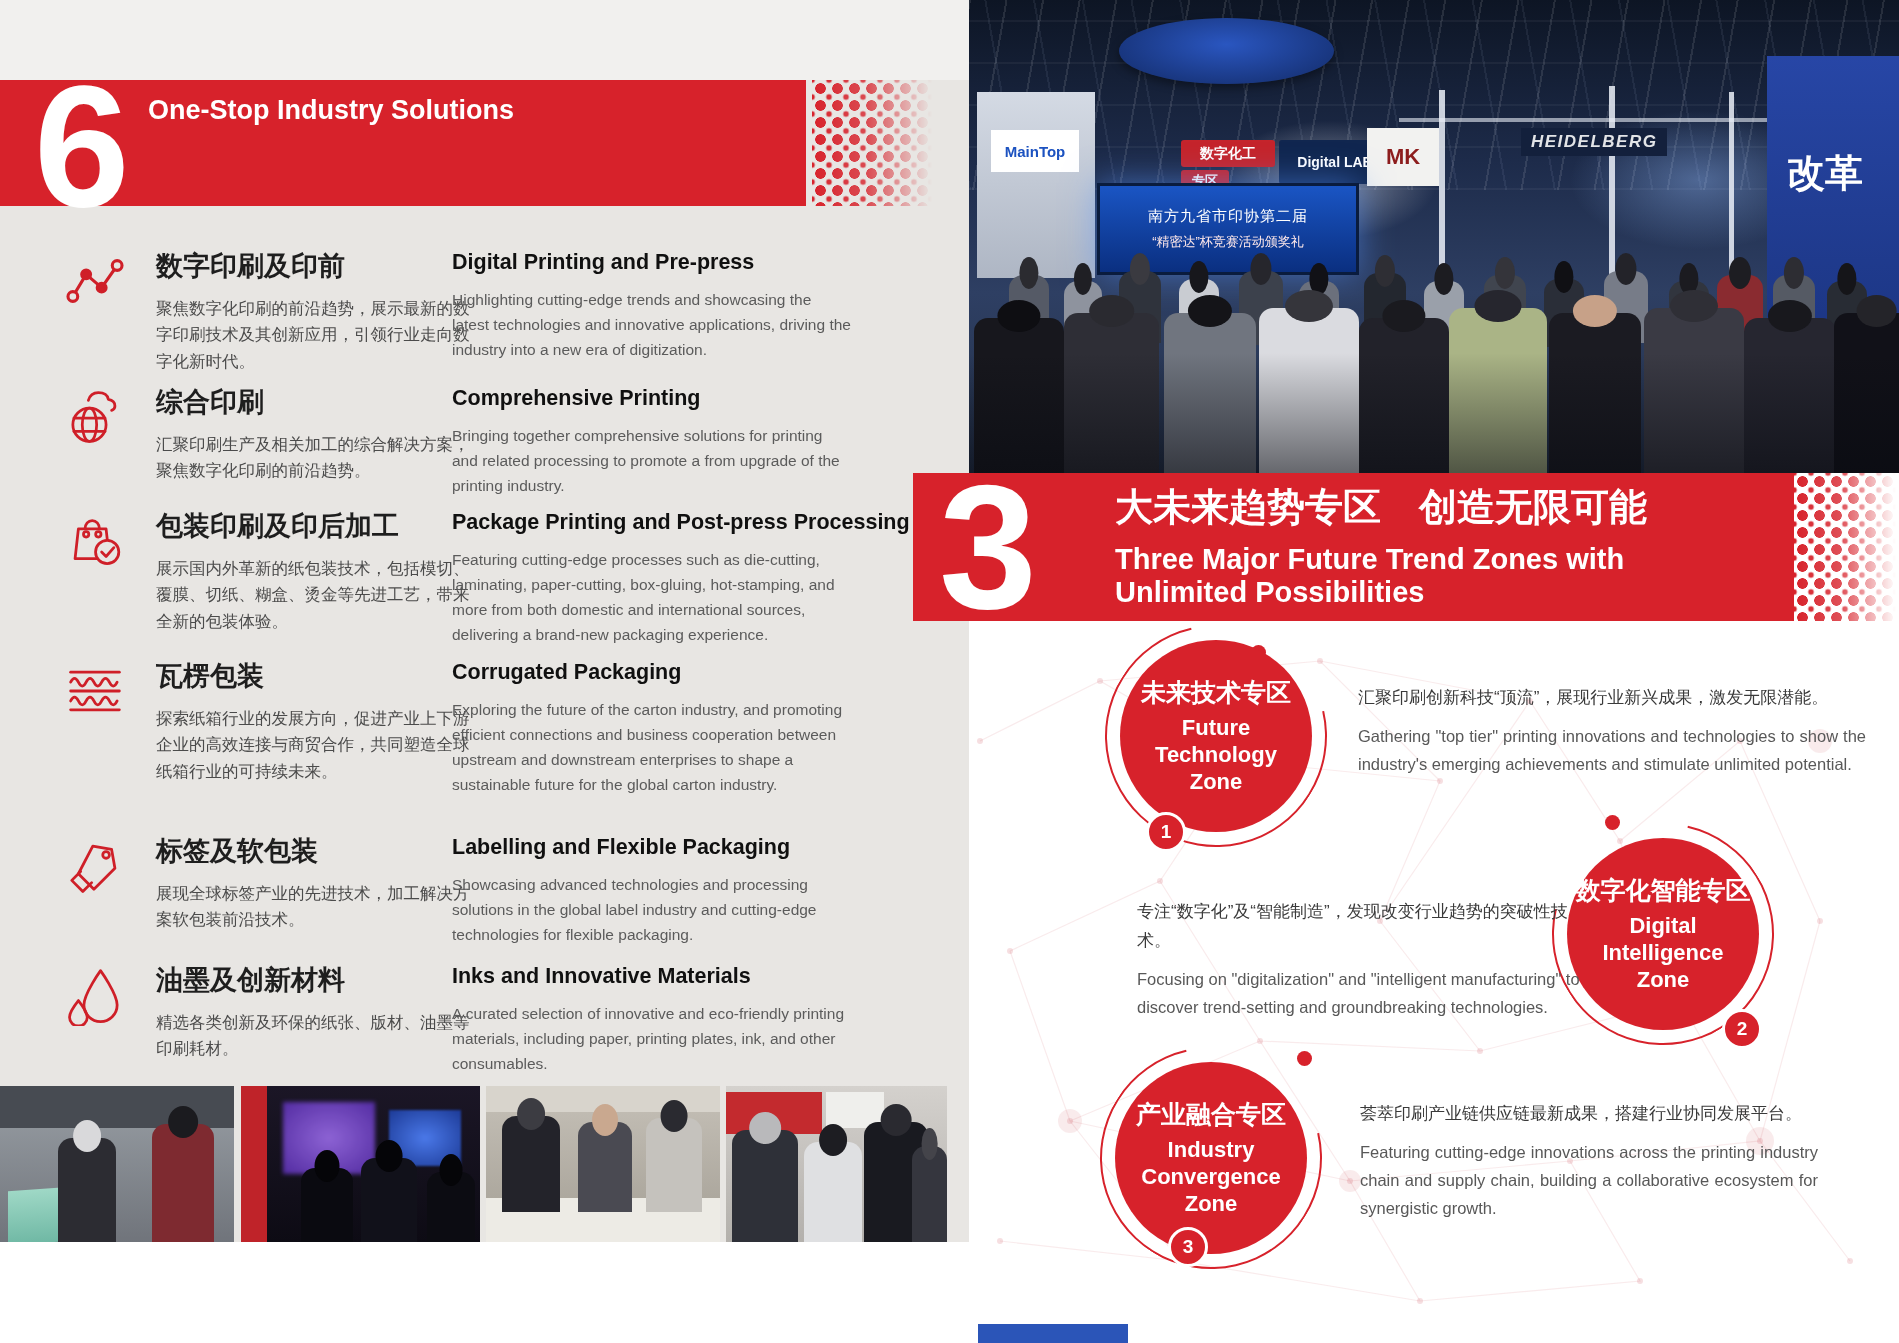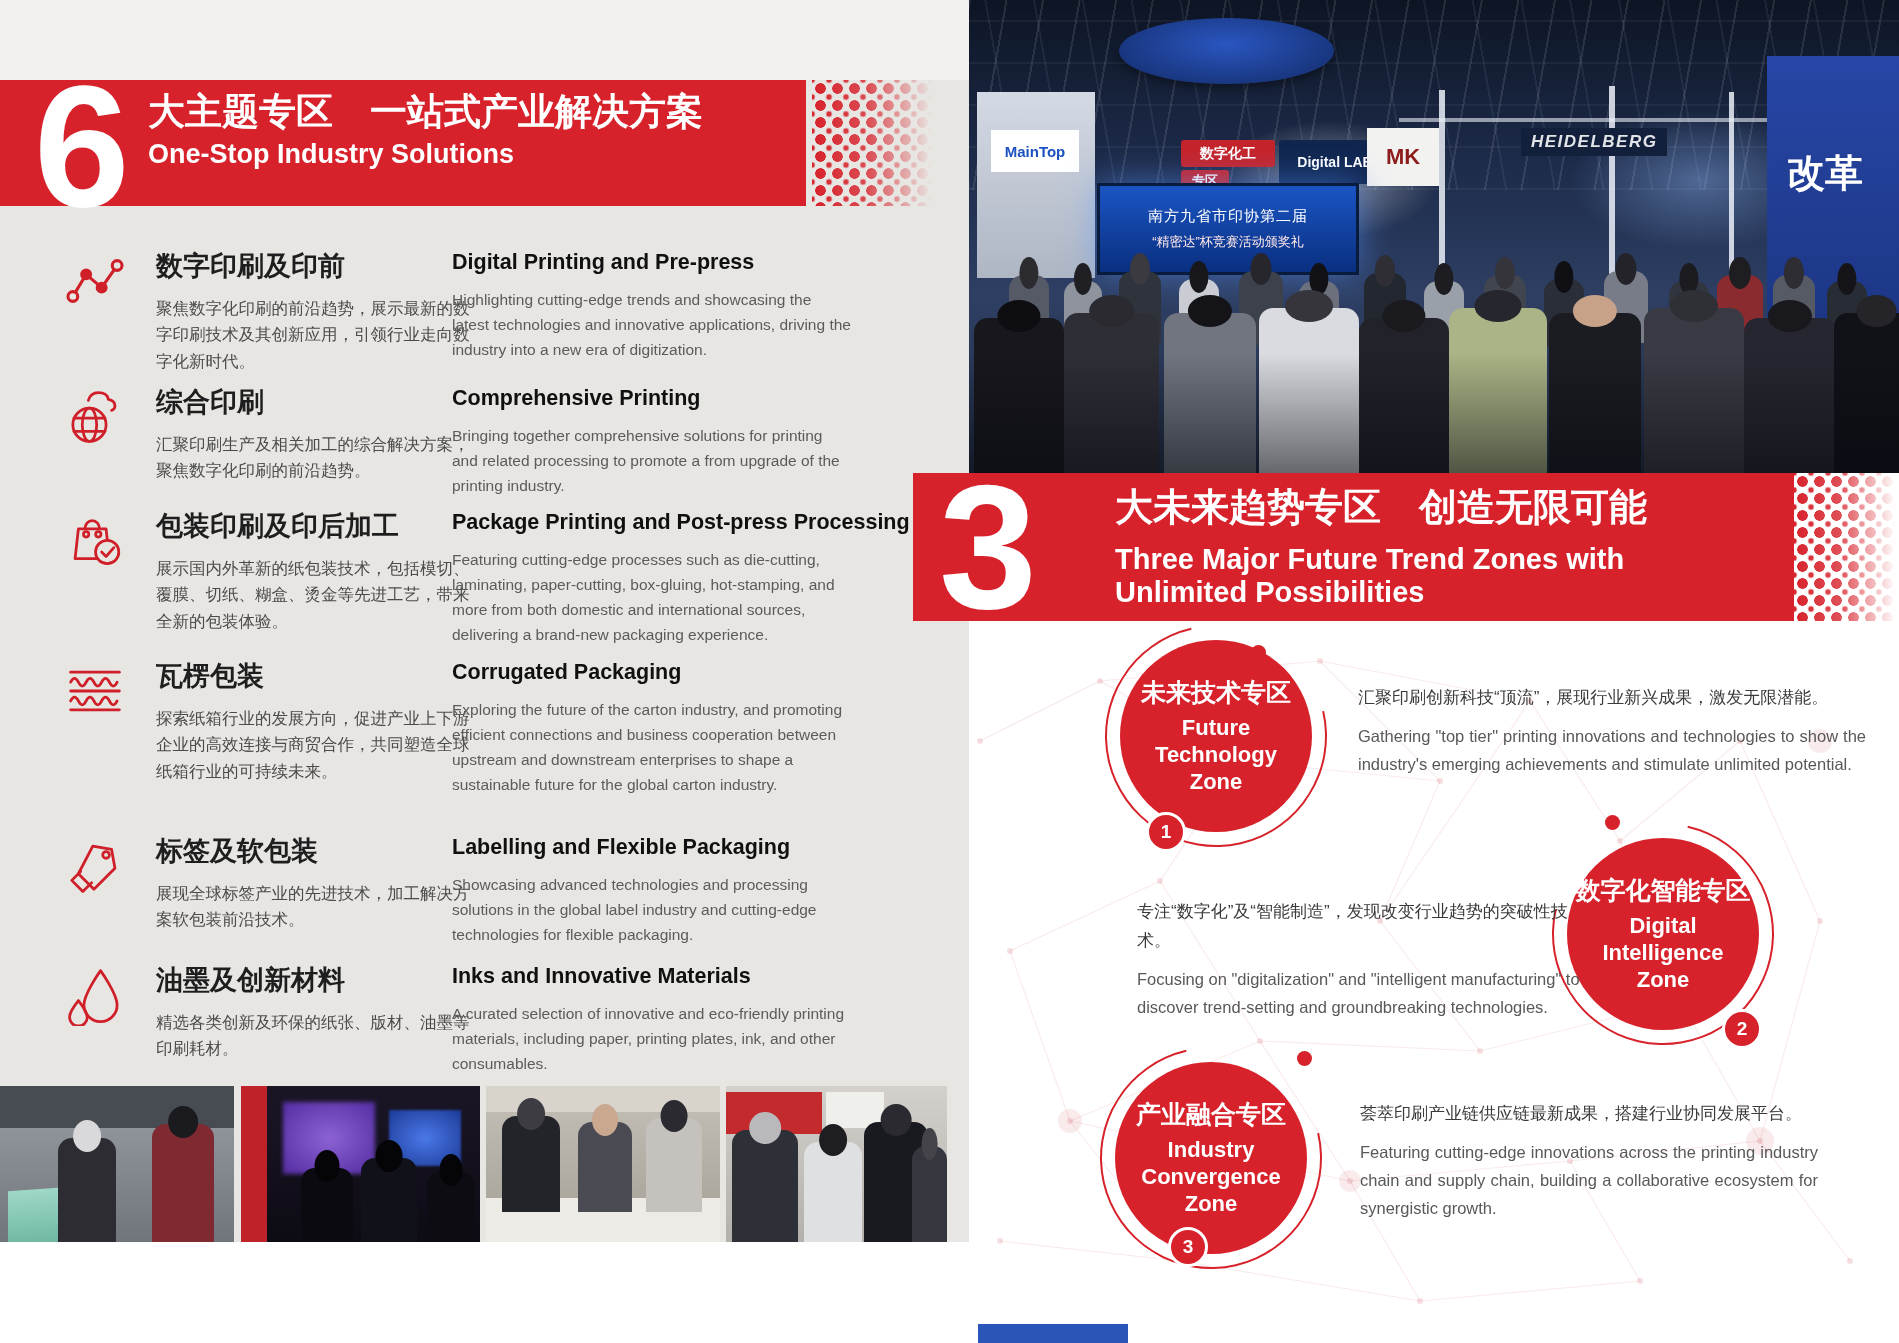--- a/index.html
+++ b/index.html
@@ -119,21 +119,20 @@
 <body>
 
 <div class="page">
 
   <div class="left-panel">
     <div class="left-top-strip"></div>
 
     <div class="banner6">
       <div class="big-num">6</div>
       <div class="bn-text">
-        <div class="bn-zh">大主题专区　一站式产业解决方案</div>
         <div class="bn-en">
           <div>One-Stop Industry Solutions</div>
         </div>
       </div>
     </div>
     <div class="dots-left halftone"></div>
 
     <div class="seg s1">
       <div class="seg-icon">
         <svg viewBox="0 0 56 48" fill="none" stroke="#cf1f28" stroke-width="2.8" stroke-linecap="round" stroke-linejoin="round">

